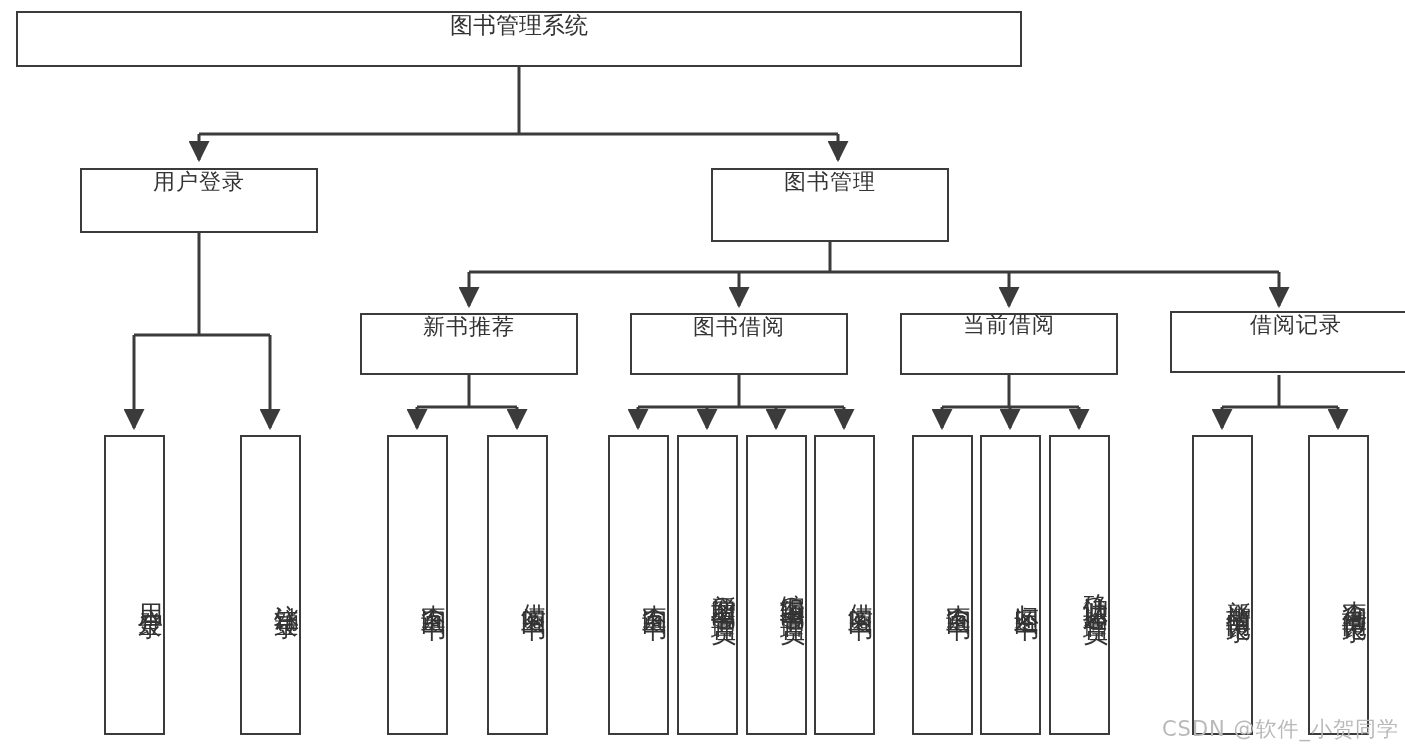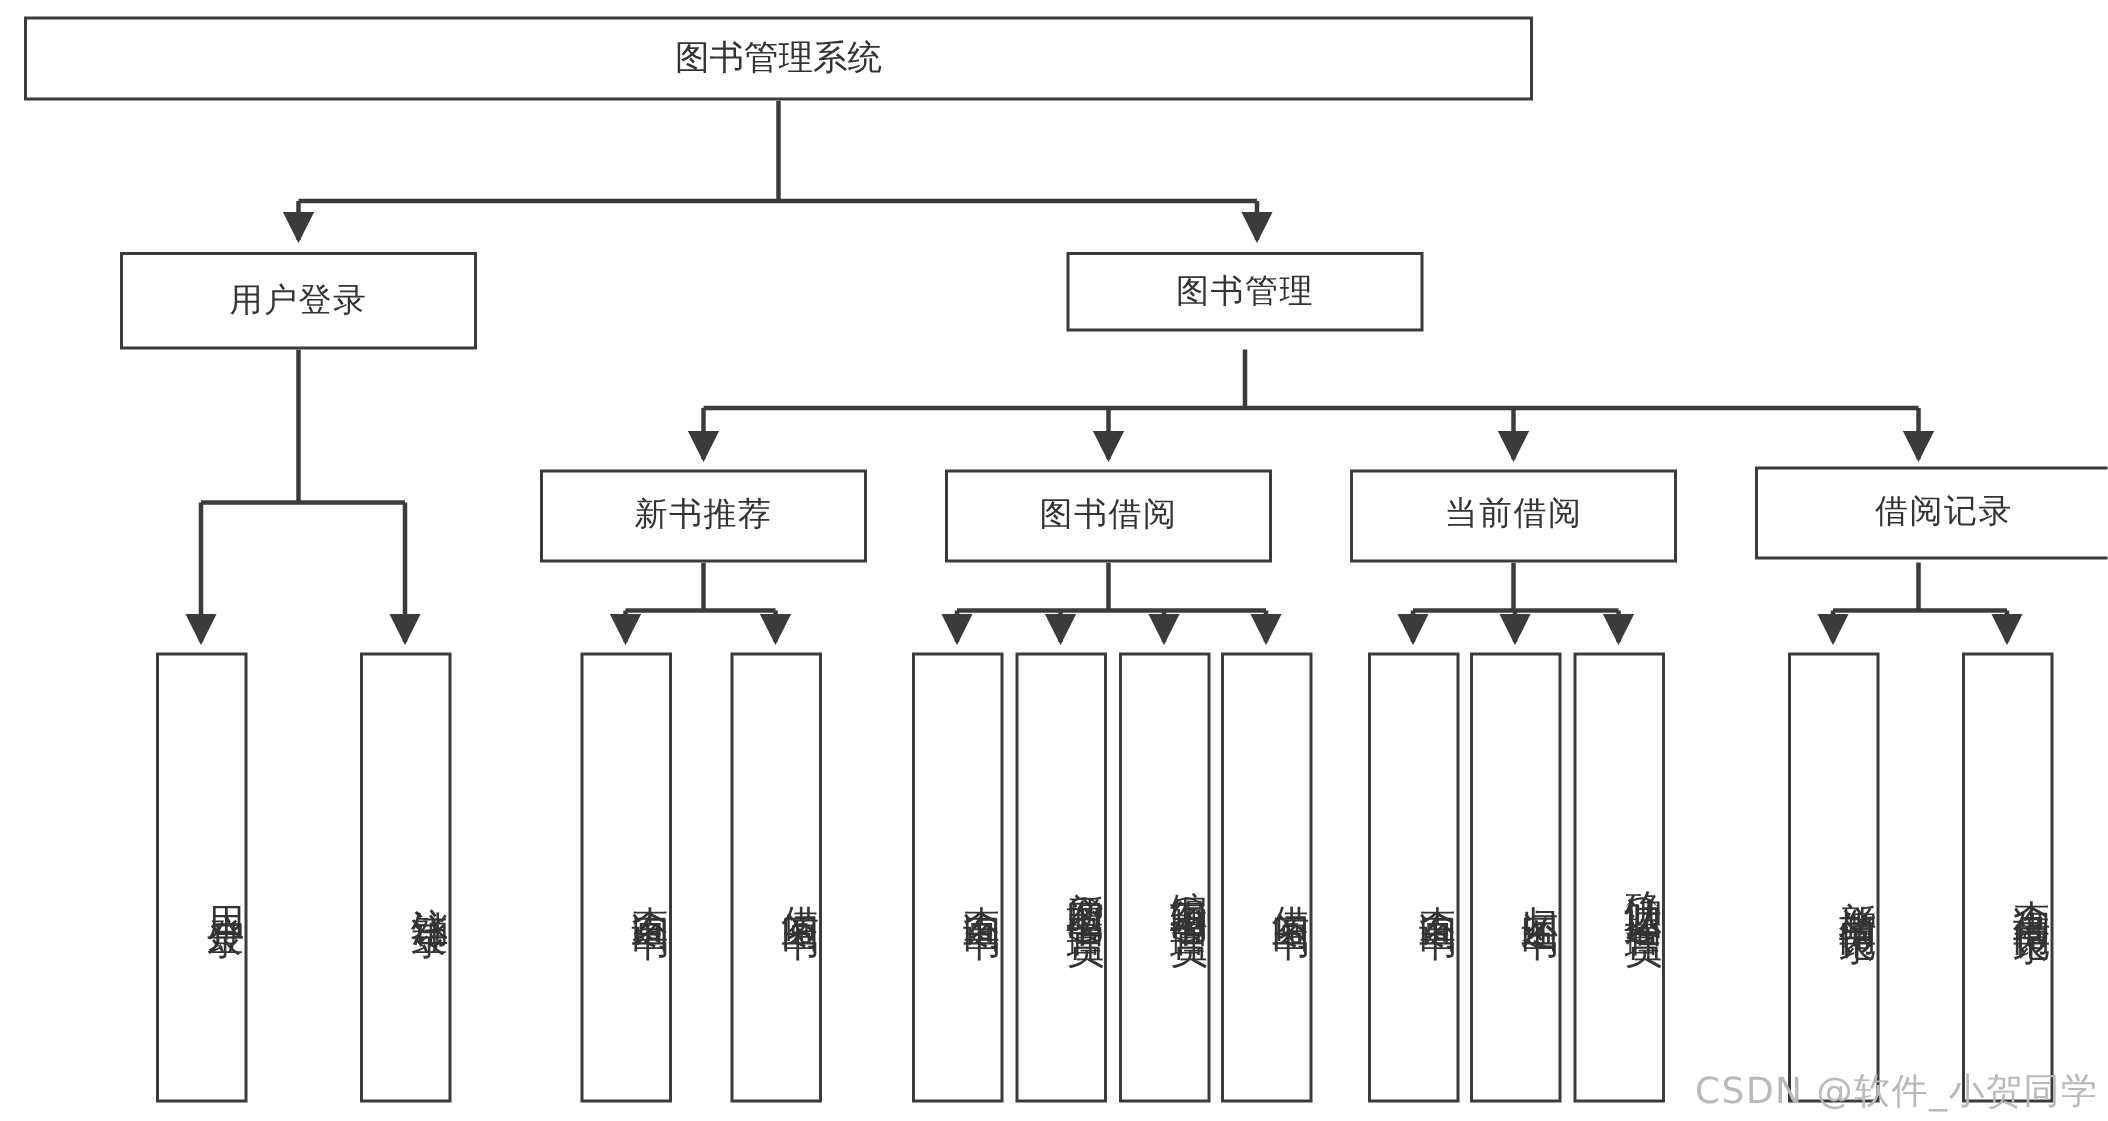--- a/index.html
+++ b/index.html
@@ -10,21 +10,21 @@
   }
   #canvas{position:relative;width:1405px;height:747px;background:#ffffff;}
   svg.lines{position:absolute;left:0;top:0;width:1405px;height:747px;}
 
   .node{
     position:absolute;
     box-sizing:border-box;
     background:#ffffff;
     border:2px solid #3b3b3b;
     display:flex;
-    align-items:center;
+    align-items:flex-start;
     justify-content:center;
     color:#333333;
     line-height:1.05;
   }
   .node.h{ font-size:22px; letter-spacing:1px; }
   .node.root{ font-size:23px; }
   .node.leaf{
     writing-mode:vertical-rl;
     text-orientation:upright;
     font-size:25px;
@@ -36,21 +36,21 @@
   .node.leaf .txt{
     writing-mode:vertical-rl;
     text-orientation:upright;
     display:block;
     white-space:nowrap;
   }
   .watermark{
     position:absolute;
     right:6px;
     bottom:4px;
-    font-size:24px;
+    font-size:21px;
     color:#b9b9b9;
     letter-spacing:1px;
     white-space:nowrap;
   }
 </style>
 </head>
 <body>
 
 <div id="canvas">
 
@@ -104,21 +104,21 @@
     </g>
   </svg>
 
   <div class="node root" style="left:16px;top:11px;width:1006px;height:56px;">
     <span>图书管理系统</span>
   </div>
 
   <div class="node h" style="left:80px;top:168px;width:238px;height:65px;">
     <span>用户登录</span>
   </div>
-  <div class="node h" style="left:711px;top:168px;width:238px;height:53px;">
+  <div class="node h" style="left:711px;top:168px;width:238px;height:74px;">
     <span>图书管理</span>
   </div>
 
   <div class="node h" style="left:630px;top:313px;width:218px;height:62px;">
     <span>图书借阅</span>
   </div>
   <div class="node h" style="left:360px;top:313px;width:218px;height:62px;">
     <span>新书推荐</span>
   </div>
   <div class="node h" style="left:900px;top:313px;width:218px;height:62px;font-family:Liberation Mono, monospace;">

